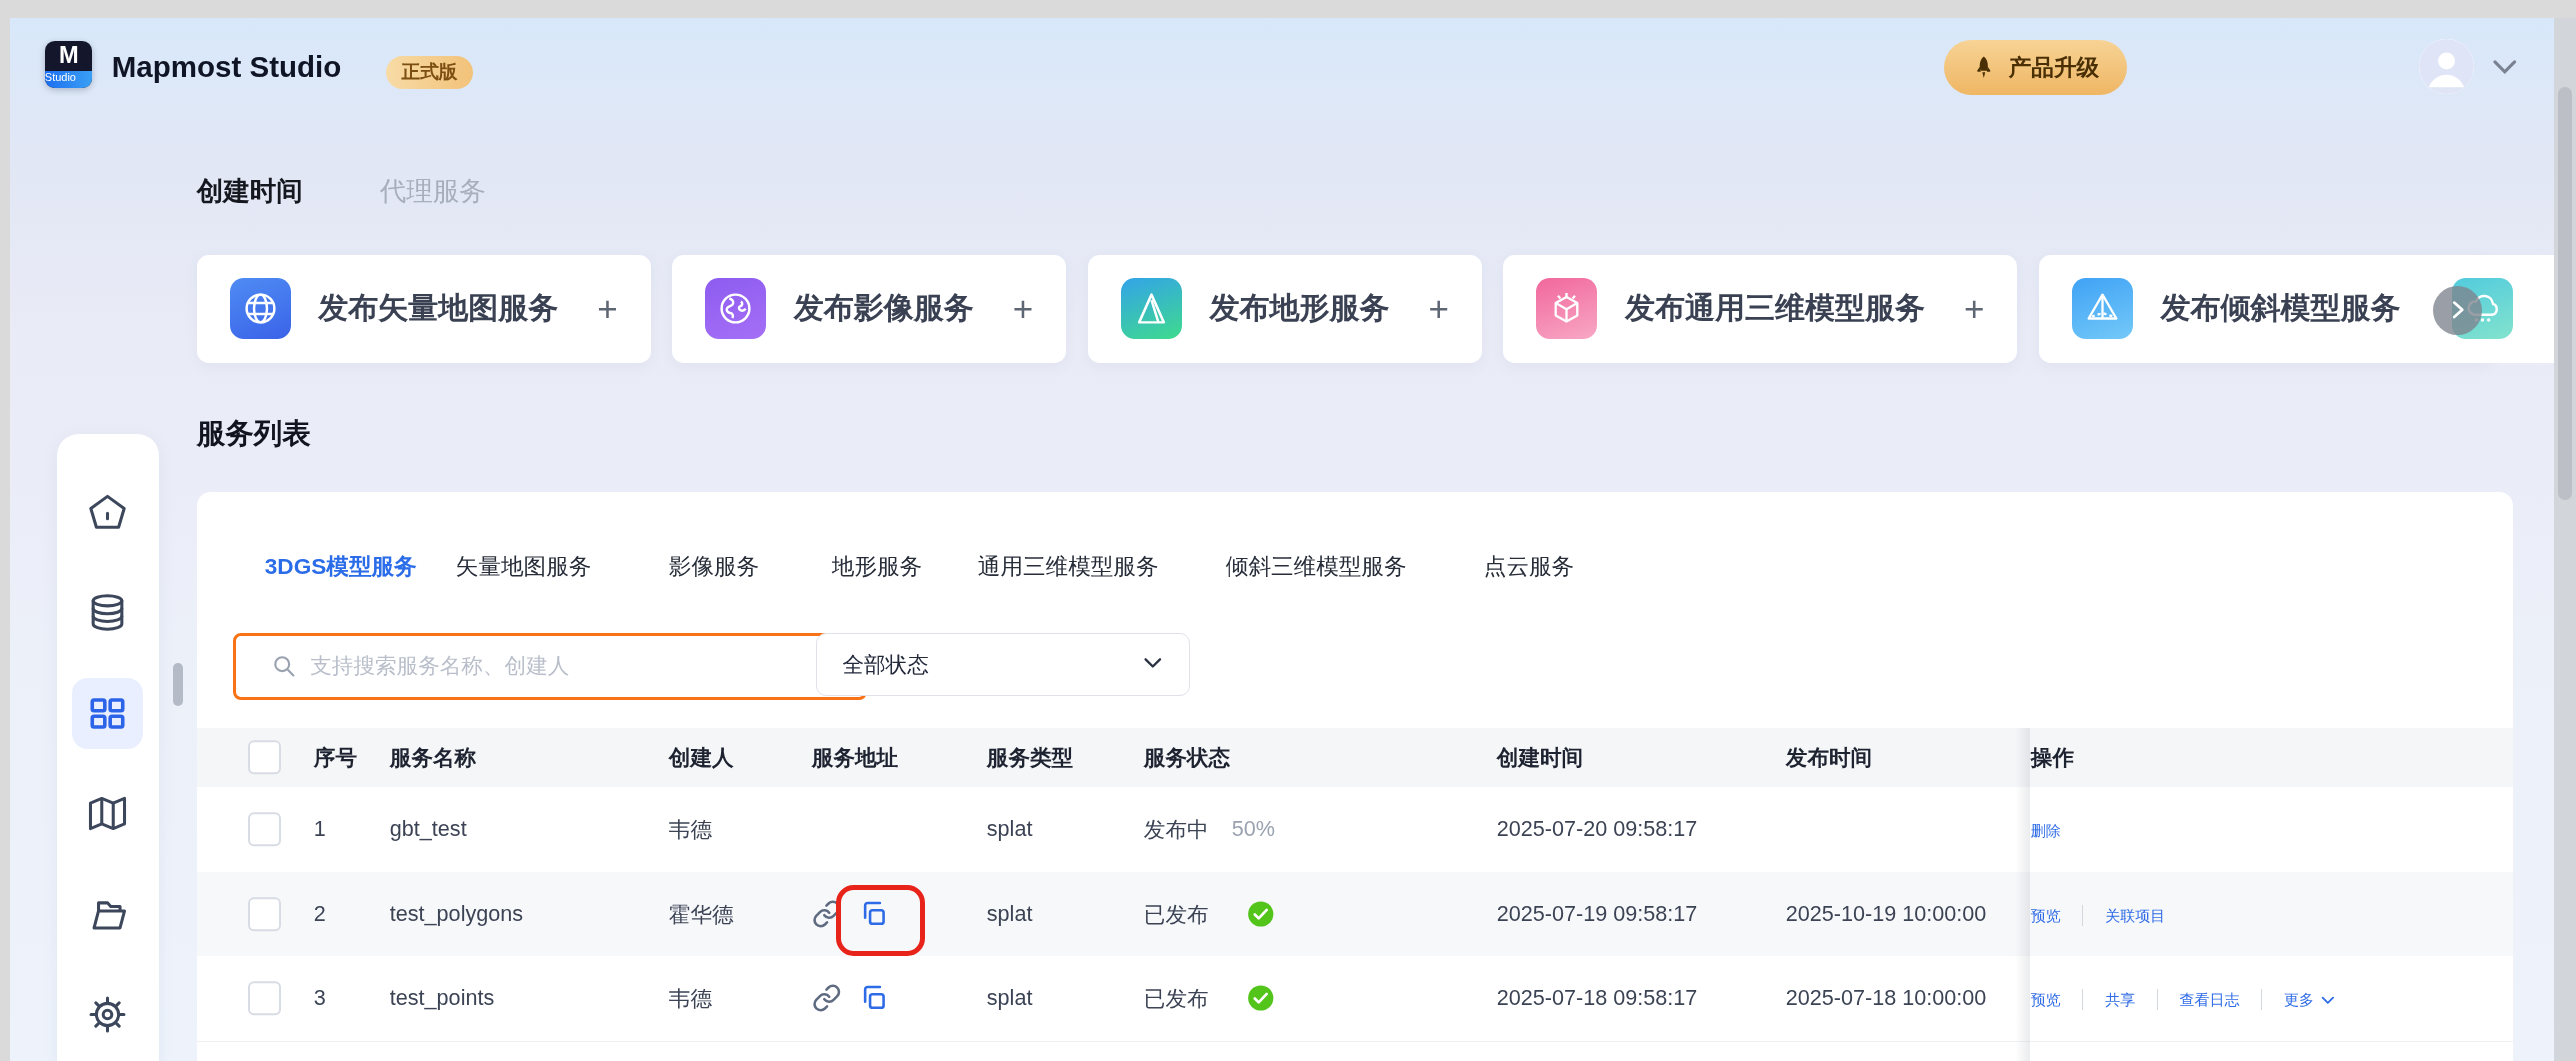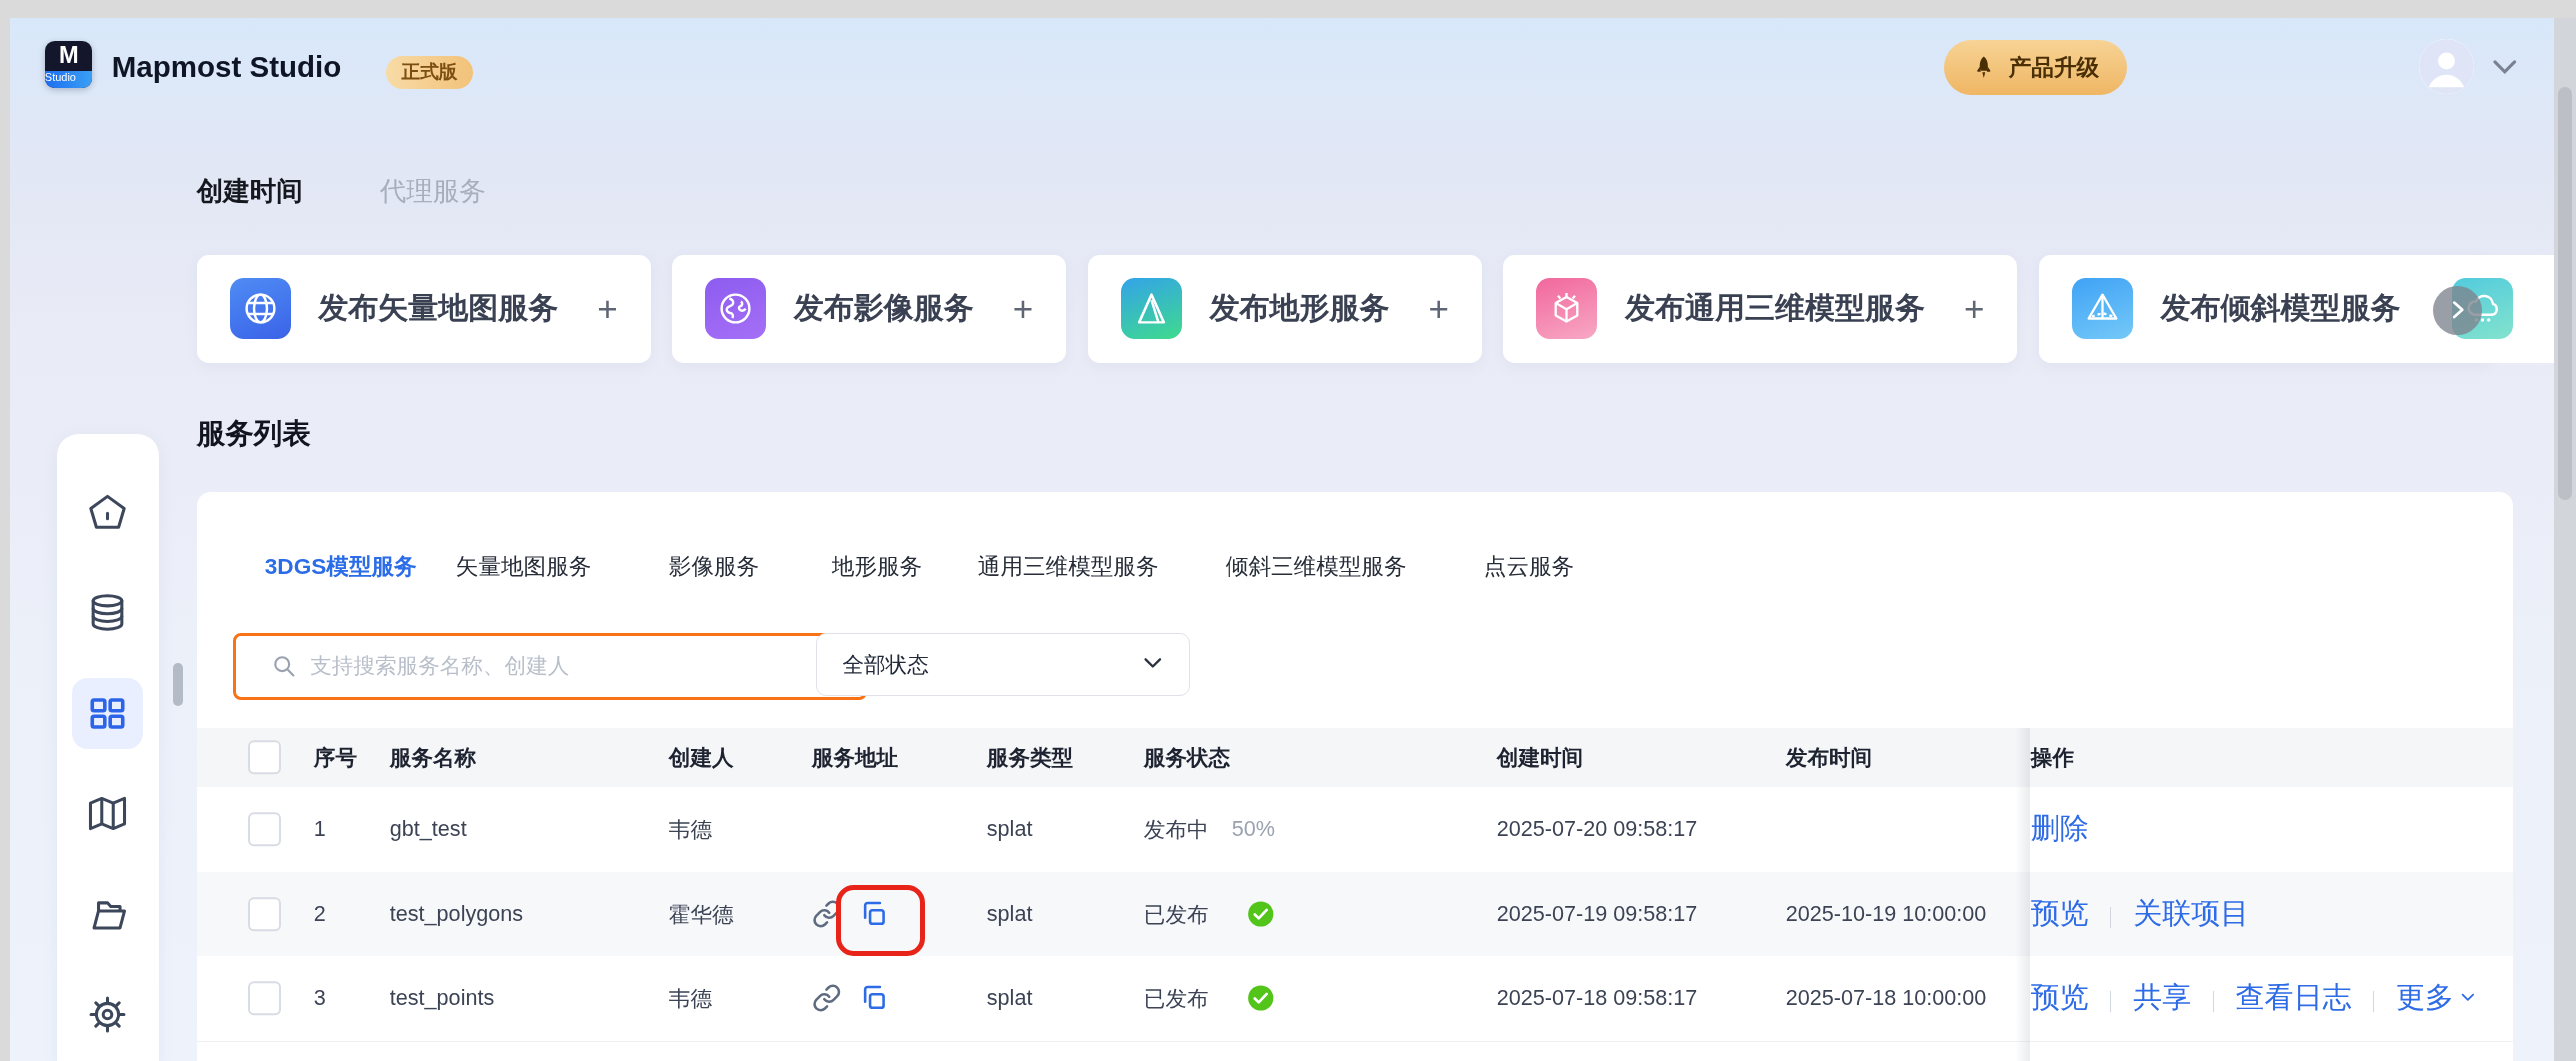--- a/index.html
+++ b/index.html
@@ -98,21 +98,21 @@
   .c-status{left:947px;}
   .c-pct{left:1035px;color:#9aa2b0;}
   .c-checkmark{left:1050px;}
   .c-bar{left:1116px;}
   .c-created{left:1300px;}
   .c-published{left:1589px;}
   .c-actions{left:1834px;}
   .checkbox{width:29.5px;height:29.5px;border:2px solid #d8dce4;border-radius:5.9px;background:#fff;cursor:pointer;display:block;}
   .progress-track{width:157px;height:13.8px;border-radius:6.9px;background:#ebedf0;overflow:hidden;}
   .progress-fill{height:100%;border-radius:6.9px;background:#52c41a;}
-  .action-link{color:#2e6be6;cursor:pointer;font-size:29px;display:inline-flex;align-items:center;gap:5.9px;}
+  .action-link{color:#2e6be6;cursor:pointer;font-size:15px;display:inline-flex;align-items:center;gap:5.9px;}
   .sep{display:inline-block;width:1px;height:21.6px;background:#d3d8e0;margin:0 15.7px;vertical-align:middle;}
   .col-shadow{
     position:absolute;left:1818px;top:236px;bottom:0;width:15.7px;z-index:2;pointer-events:none;
     background:linear-gradient(90deg,rgba(30,40,60,0) 0%,rgba(30,40,60,0.09) 100%);
   }
   .annotation-red{
     position:absolute;left:639px;top:13.8px;width:79px;height:61px;border:5.9px solid #e8241a;border-radius:17.7px;z-index:4;
   }
   .addr-icons{display:flex;align-items:center;gap:17.7px;}
   

